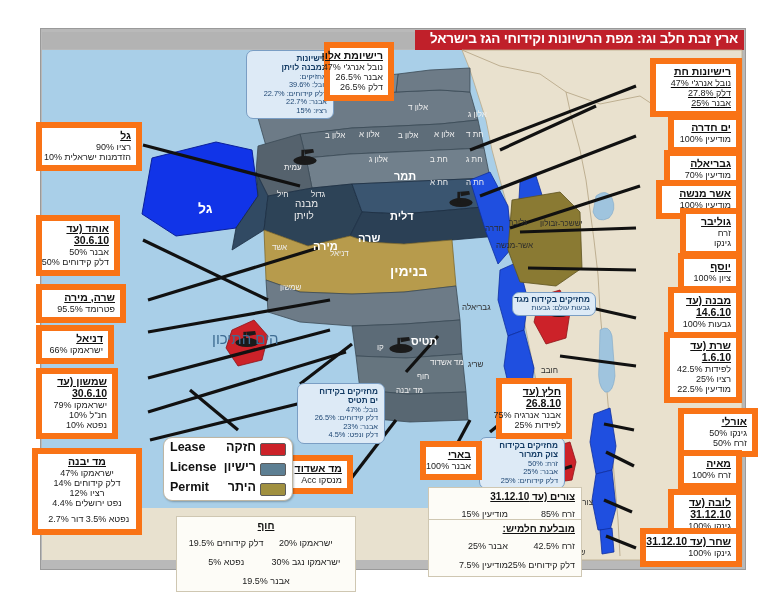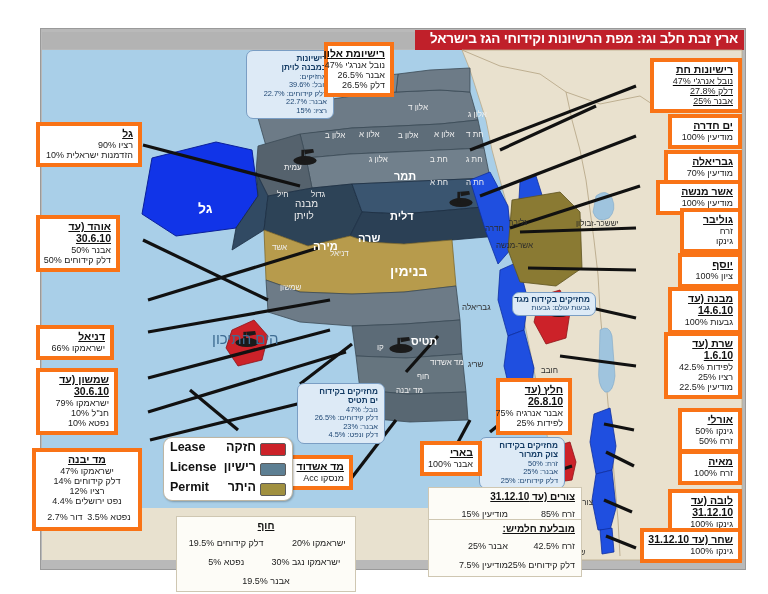--- a/index.html
+++ b/index.html
@@ -13,21 +13,21 @@
   .titlebar{position:absolute;left:415px;top:30px;width:329px;height:20px;background:#c0202a;}
   .titlebar .ttxt{position:absolute;right:6px;top:1px;color:#ffffff;font-size:13.5px;font-weight:bold;
      letter-spacing:-0.2px;white-space:nowrap;direction:rtl;}
   .topstrip{position:absolute;left:42px;top:32px;width:373px;height:17px;background:#b3b3b3;}
 
   
   .eastband{position:absolute;left:612px;top:50px;width:130px;height:510px;background:#ece4d2;}
   .bottomband{position:absolute;left:42px;top:508px;width:700px;height:52px;background:#e8e1cf;}
 
   
-  .lbl{position:absolute;background:#ffffff;border:4px solid #f97316;padding:2px 5px 3px 5px;
+  .lbl{position:absolute;background:#ffffff;border:6px solid #f97316;padding:2px 5px 3px 5px;
        direction:rtl;text-align:right;line-height:1.12;box-sizing:border-box;}
   .lbl .nm{font-size:10.5px;font-weight:bold;text-decoration:underline;color:#111;display:block;white-space:nowrap;}
   .lbl .rw{font-size:9px;color:#222;white-space:nowrap;display:block;}
 
   
   .ibox{position:absolute;background:#ddeaf6;border:1px solid #7a9ec4;border-radius:7px;
         padding:3px 6px;direction:rtl;text-align:right;line-height:1.15;box-sizing:border-box;}
   .ibox .ih{font-size:8.2px;font-weight:bold;color:#123a63;display:block;white-space:nowrap;}
   .ibox .ir{font-size:7.4px;color:#1c4572;display:block;white-space:nowrap;}
 
@@ -212,21 +212,21 @@
       <div class="place " style="left: 284px; top: 163px;">עמית</div>
       <div class="place " style="left: 277px; top: 190px;">חיל</div>
       <div class="place " style="left: 311px; top: 190px;">גדול</div>
       <div class="place " style="left: 272px; top: 243px;">אשד</div>
       <div class="place " style="left: 330px; top: 249px;">דניאל</div>
       <div class="place " style="left: 280px; top: 283px;">שמשון</div>
       <div class="place dark" style="left: 485px; top: 224px;">חדרה</div>
       <div class="place dark" style="left: 462px; top: 303px;">גבריאלה</div>
       <div class="place dark" style="left: 509px; top: 218px;">גליבר</div>
       <div class="place dark" style="left: 496px; top: 241px;">אשר-מנשה</div>
-      <div class="place dark" style="left: 540px; top: 219px; margin-left: 36px;">יששכר-זבולון</div>
+      <div class="place dark" style="left: 540px; top: 219px;">יששכר-זבולון</div>
       <div class="place " style="left: 377px; top: 343px;">קו</div>
       <div class="place " style="left: 430px; top: 358px;">מד אשדוד</div>
       <div class="place dark" style="left: 468px; top: 360px;">שריג</div>
       <div class="place " style="left: 417px; top: 372px;">חוף</div>
       <div class="place dark" style="left: 497px; top: 382px;">חלץ</div>
       <div class="place dark" style="left: 541px; top: 366px;">חובב</div>
       <div class="place dark" style="left: 575px; top: 498px;">צורים</div>
       <div class="place dark" style="left: 570px; top: 548px;">שחר</div>
       <div class="place " style="left: 396px; top: 386px;">מד יבנה</div>
     </div>
@@ -277,20 +277,24 @@
     <span class="rw">הזדמנות ישראלית 10%</span>
   </div>
 
   <div class="lbl" style="left:36px;top:215px;width:84px;">
     <span class="nm">אוהד (עד</span>
     <span class="nm">30.6.10</span>
     <span class="rw">אבנר 50%</span>
     <span class="rw">דלק קידוחים 50%</span>
   </div>
 
+  <div class="lbl" style="left:36px;top:284px;width:90px;">
+    <span class="nm">שרה, מירה</span>
+    <span class="rw">פטרומד 95.5%</span>
+  </div>
 
   <div class="lbl" style="left:36px;top:325px;width:78px;">
     <span class="nm">דניאל</span>
     <span class="rw">ישראמקו 66%</span>
   </div>
 
   <div class="lbl" style="left:36px;top:368px;width:82px;">
     <span class="nm">שמשון (עד</span>
     <span class="nm">30.6.10</span>
     <span class="rw">ישראמקו 79%</span>
@@ -348,21 +352,21 @@
   </div>
 
   <div class="lbl" style="left:664px;top:332px;width:78px;">
     <span class="nm">שרת (עד</span>
     <span class="nm">1.6.10</span>
     <span class="rw">לפידות 42.5%</span>
     <span class="rw">רציו 25%</span>
     <span class="rw">מודיעין 22.5%</span>
   </div>
 
-  <div class="lbl" style="left:678px;top:408px;width:64px;">
+  <div class="lbl" style="left:678px;top:408px;width:80px;">
     <span class="nm">אורלי</span>
     <span class="rw">גינקו 50%</span>
     <span class="rw">זרח 50%</span>
   </div>
 
   <div class="lbl" style="left:678px;top:450px;width:64px;">
     <span class="nm">מאיה</span>
     <span class="rw">זרח 100%</span>
   </div>
 
@@ -407,21 +411,21 @@
     </div>
     <div class="lgrow">
       <span class="sw" style="background:#a09040;"></span>
       <span class="he">היתר</span>
       <span class="en">Permit</span>
     </div>
   </div>
 
   <div class="bbox" style="left:176px;top:516px;width:180px;text-align:center;">
     <span class="bh">חוף</span>
-    <span class="br" style="width:48%;text-align:right;">ישראמקו 20%</span><span class="br" style="width:48%;">דלק קידוחים 19.5%</span>
+    <span class="br" style="width:48%;">ישראמקו 20%</span><span class="br" style="width:48%;">דלק קידוחים 19.5%</span>
     <span class="br" style="width:48%;">ישראמקו נגב 30%</span><span class="br" style="width:48%;">נפטא 5%</span>
     <span class="br" style="width:98%;">אבנר 19.5%</span>
   </div>
 
   <div class="bbox" style="left:428px;top:487px;width:154px;">
     <span class="bh">צורים (עד 31.12.10</span>
     <span class="br" style="width:48%;">זרח 85%</span><span class="br" style="width:48%;">מודיעין 15%</span>
   </div>
 
   <div class="bbox" style="left:428px;top:519px;width:154px;">

